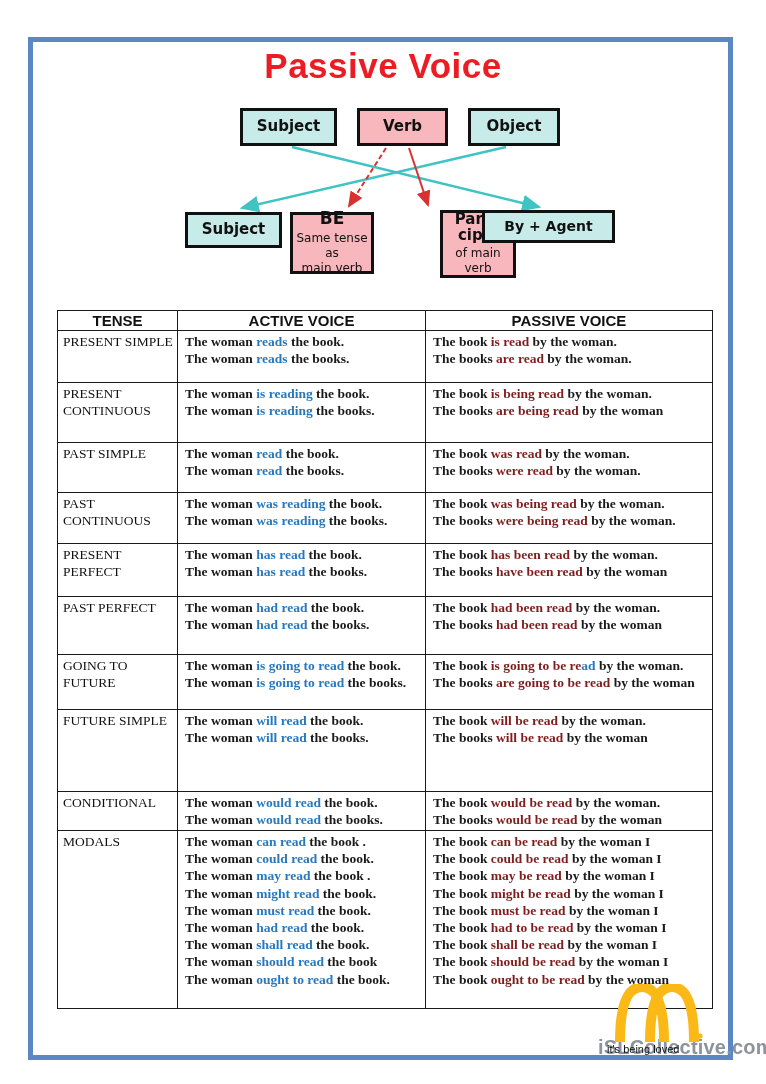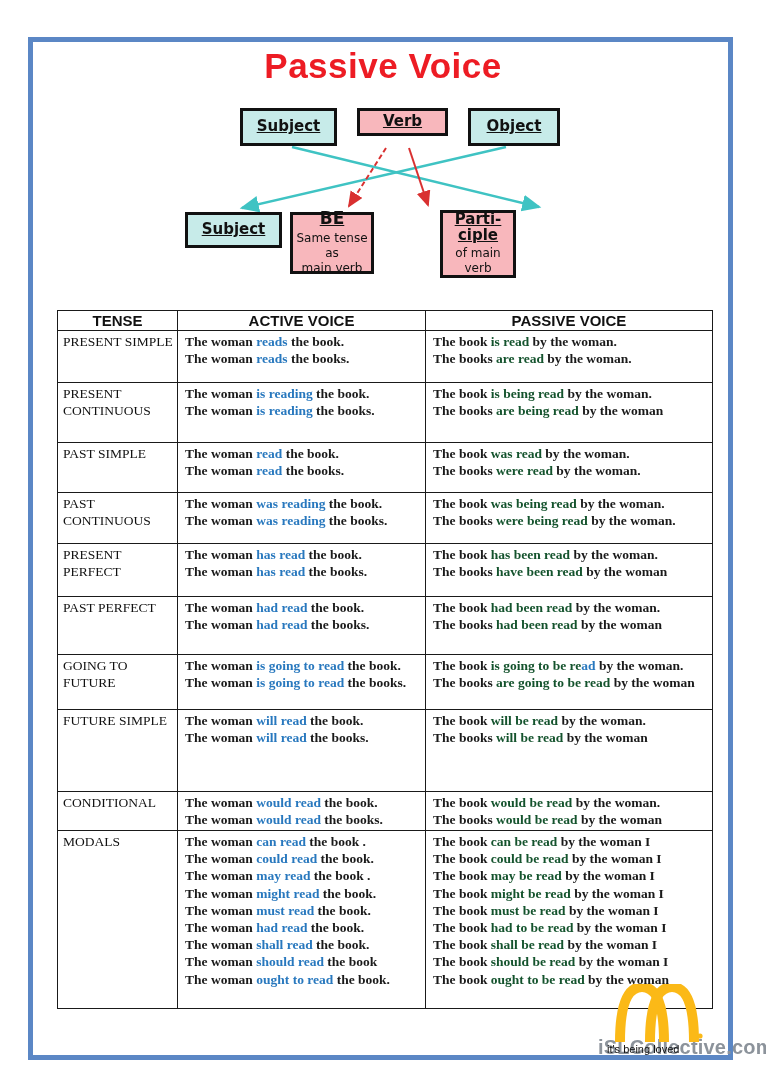--- a/index.html
+++ b/index.html
@@ -10,44 +10,44 @@
   #title{position:absolute;left:0;top:46px;width:766px;text-align:center;
          font-size:35px;font-weight:700;color:#ed1c24;letter-spacing:0.5px;z-index:3;}
 
   
   #diagram{position:absolute;left:0;top:95px;width:766px;height:200px;z-index:3;}
   .dbox{position:absolute;box-sizing:border-box;border:3px solid #111;text-align:center;
         font-family:"DejaVu Sans",sans-serif;font-weight:800;color:#111;
         display:flex;flex-direction:column;align-items:center;justify-content:center;}
   .cyan{background:#c7ebe9;}
   .pink{background:#f8b7bc;}
-  .box-label{white-space:pre-line;line-height:1.05;text-decoration:underline;}
+  .box-label{white-space:pre-line;line-height:1.05;}
   .box-sub{font-weight:400;font-size:12px;white-space:pre-line;line-height:1.25;margin-top:3px;}
   #box-subject-top{left:240px;top:13px;width:97px;height:38px;font-size:15px;}
-  #box-verb{left:357px;top:13px;width:91px;height:28px;font-size:15px;}
+  #box-verb{left:357px;top:13px;width:91px;height:38px;font-size:15px;}
   #box-object{left:468px;top:13px;width:92px;height:38px;font-size:15px;text-align:right;}
   #box-subject-bottom{left:185px;top:117px;width:97px;height:36px;font-size:15px;}
   #box-be{left:290px;top:117px;width:84px;height:62px;font-size:17px;}
   #box-participle{left:395px;top:115px;width:76px;height:68px;font-size:15px;margin-left:45px;}
   #box-by-agent{left:482px;top:115px;width:133px;height:33px;font-size:14px;}
   #arrows{position:absolute;left:0;top:0;width:766px;height:200px;pointer-events:none;}
 
   
   #grammar-table{position:absolute;left:57px;top:310px;width:655px;border-collapse:collapse;
                  table-layout:fixed;z-index:3;background:#fff;}
   #grammar-table th,#grammar-table td{border:1.6px solid #1a1a1a;vertical-align:top;box-sizing:border-box;}
   #grammar-table th{font-family:"Liberation Sans",sans-serif;font-size:15px;font-weight:700;
                     color:#111;text-align:center;height:19px;padding:1px 2px;}
   col.c-tense{width:120px;} col.c-active{width:248px;} col.c-passive{width:287px;}
   td.tense{font-family:"Liberation Serif",serif;font-size:13.5px;color:#111;
            padding:2px 4px 0 5px;line-height:17px;}
   td.sent{font-family:"Liberation Serif",serif;font-size:13.5px;font-weight:700;
           padding:2px 4px 0 7px;line-height:17.2px;}
   .line{min-height:17px;}
-  .c-k{color:#1a1a1a;} .c-b{color:#2878be;} .c-r{color:#14532d;margin-top:45px;}
+  .c-k{color:#1a1a1a;} .c-b{color:#2878be;} .c-r{color:#7f1d1d;margin-top:45px;}
   #grammar-table tbody tr:nth-child(1){height:52px;}
   #grammar-table tbody tr:nth-child(2){height:60px;}
   #grammar-table tbody tr:nth-child(3){height:50px;}
   #grammar-table tbody tr:nth-child(4){height:51px;}
   #grammar-table tbody tr:nth-child(5){height:53px;}
   #grammar-table tbody tr:nth-child(6){height:58px;}
   #grammar-table tbody tr:nth-child(7){height:55px;}
   #grammar-table tbody tr:nth-child(8){height:82px;}
   #grammar-table tbody tr:nth-child(9){height:39px;}
   #grammar-table tbody tr:nth-child(10){height:178px;}
@@ -98,20 +98,23 @@
     <div class="dbox pink" id="box-be">
       <span class="box-label">BE</span>
       <span class="box-sub">Same tense as
 main verb</span>
     </div>
     <div class="dbox pink" id="box-participle">
       <span class="box-label">Parti-
 ciple</span>
       <span class="box-sub">of main verb</span>
     </div>
+    <div class="dbox cyan" id="box-by-agent">
+      <span class="box-label">By + Agent</span>
+    </div>
   </div>
 
   <table id="grammar-table">
     <colgroup>
         <col class="c-tense">
         <col class="c-active">
         <col class="c-passive">
       </colgroup>
     <thead>
       <tr>

